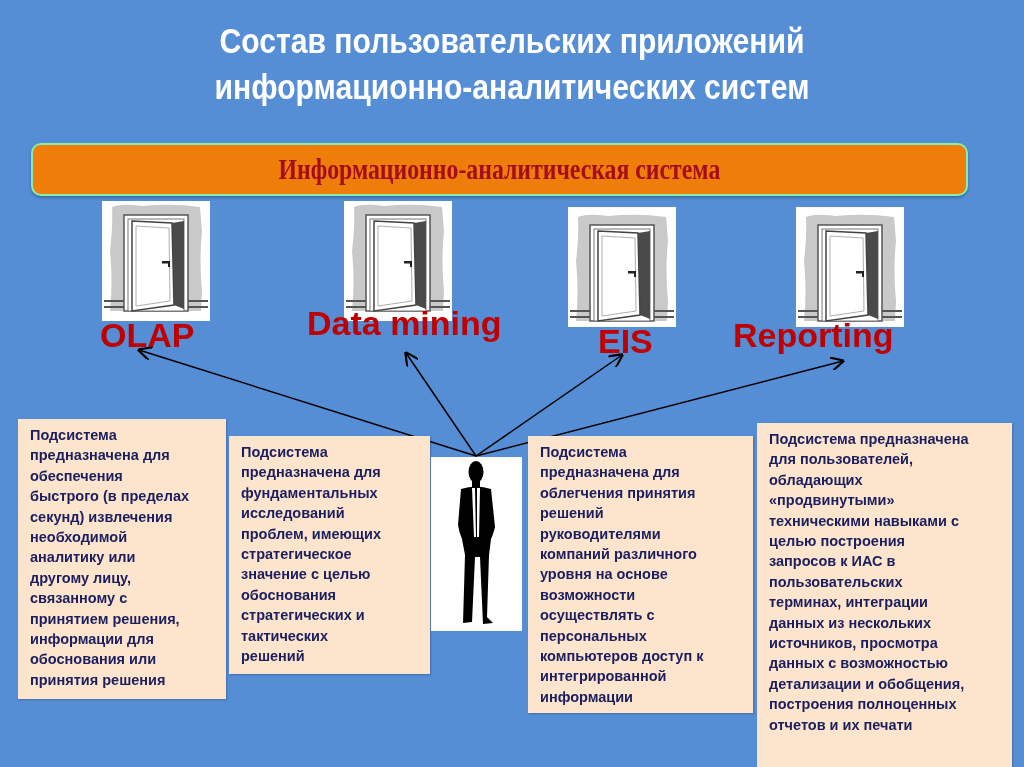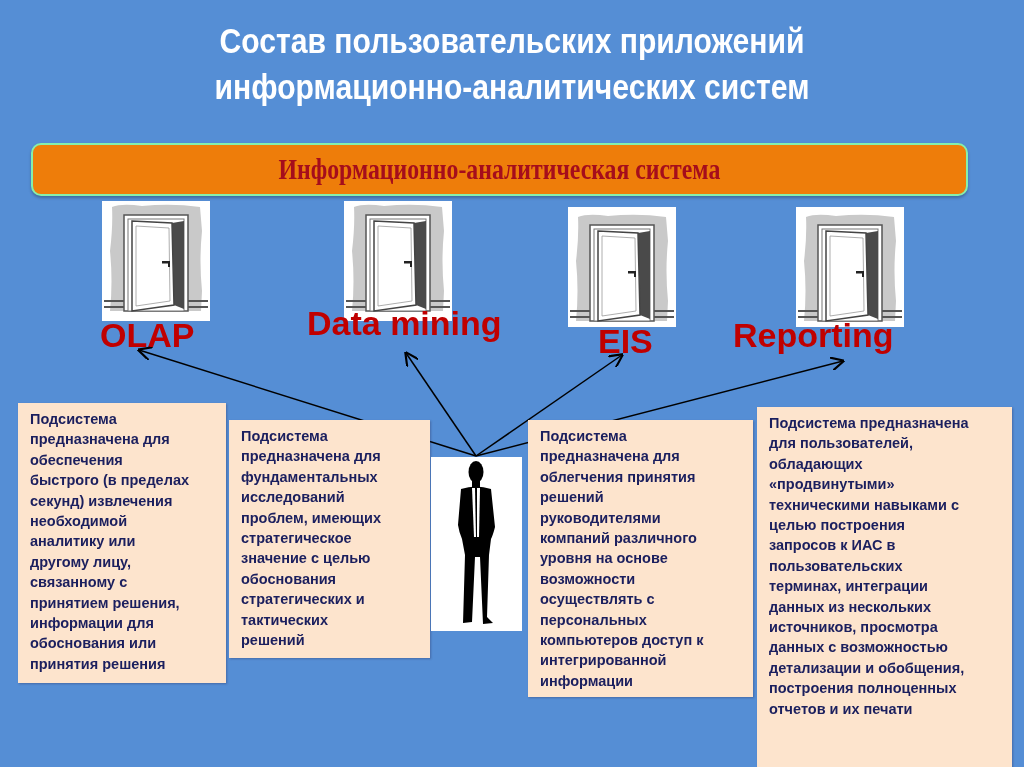--- a/index.html
+++ b/index.html
@@ -33,20 +33,21 @@
     .module-label {
       position: absolute; color: #c00000; font-weight: bold;
       font-size: 34px; white-space: nowrap; line-height: 1;
     }
     .desc {
       position: absolute; background: #fde4cd; color: #1b1f5e;
       font-weight: bold; font-size: 14.5px; line-height: 20.4px;
       box-sizing: border-box; padding: 6px 8px 6px 12px;
       box-shadow: 1px 1px 2px rgba(40,40,80,0.35);
       white-space: pre-line;
+      margin-top: 16px;
     }
     .person {
       position: absolute; left: 431px; top: 457px; width: 91px; height: 174px;
       background: #ffffff;
     }
     .arrows { position: absolute; left: 0; top: 0; pointer-events: none; }
   </style>
 </head>
 <body>
 

